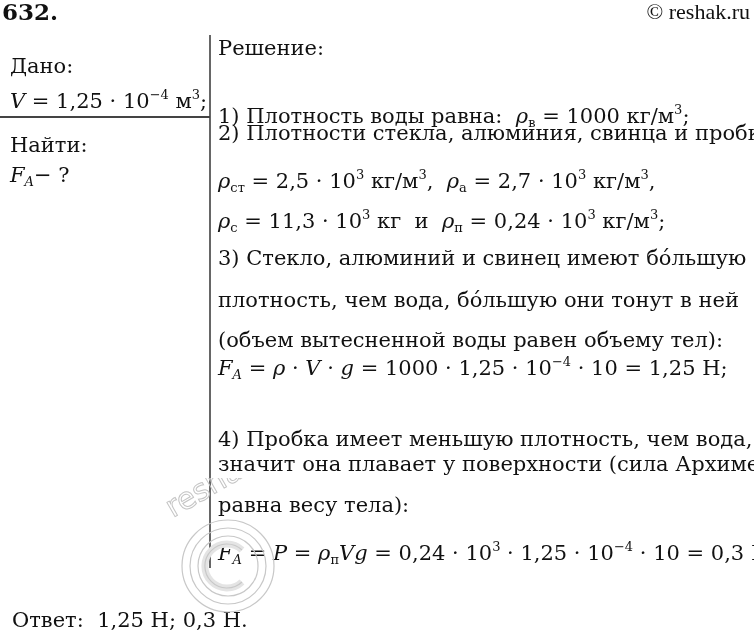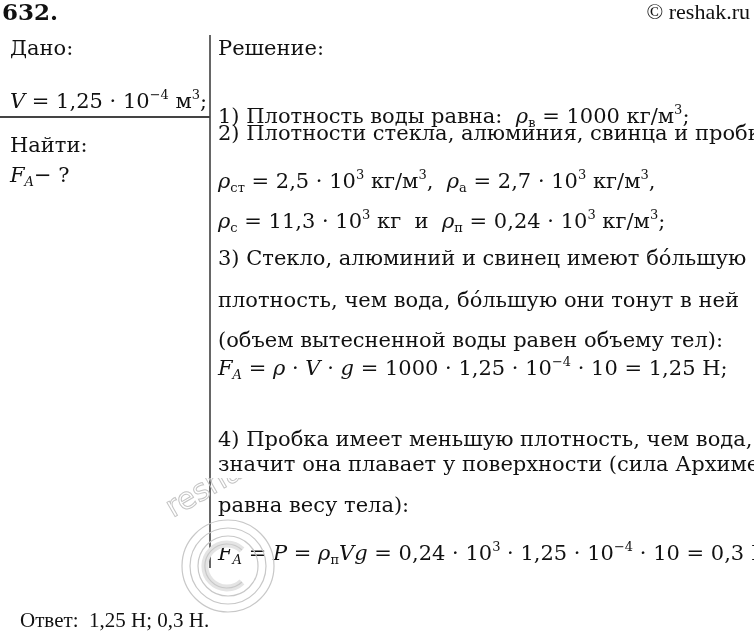--- a/index.html
+++ b/index.html
@@ -12,33 +12,33 @@
     .abs { position: absolute; white-space: nowrap; line-height: 28px; }
     .num { left: 2px; top: -2px; font-weight: bold; font-size: 23px; }
     .copy { right: 4px; top: -2px; font-family: "Liberation Serif", serif; font-size: 22px; }
     .vline { position: absolute; left: 209px; top: 35px; width: 2px; height: 533px; background: #666; }
     .hline { position: absolute; left: 0; top: 116px; width: 210px; height: 2px; background: #444; }
     .given { left: 10px; }
     .sol { left: 218px; text-align: right; }
     i { font-style: italic; }
     sub { font-size: 13px; vertical-align: -4px; }
     sup { font-size: 13px; vertical-align: 9px; }
-    .answer { left: 20px; top: 606px; font-family: Liberation Serif, serif; }
+    .answer { left: 12px; top: 606px; }
     .wm { position: absolute; left: 150px; top: 478px; width: 190px; height: 140px; pointer-events: none; }
   </style>
 </head>
 <body>
 
 <div class="abs num">632.</div>
 <div class="abs copy">© reshak.ru</div>
 
 <div class="vline"></div>
 <div class="hline"></div>
 
-<div class="abs given" style="top:34px">Дано:</div>
+<div class="abs given" style="top:52px">Дано:</div>
 <div class="abs given" style="top:81px"><i>V</i> = 1,25 · 10<sup>−4</sup> м<sup>3</sup>;</div>
 
 <div class="abs given" style="top:131px">Найти:</div>
 <div class="abs given" style="top:161px"><i>F<sub>A</sub></i>− ?</div>
 
 <div class="abs sol" style="top:34px">Решение:</div>
 <div class="abs sol" style="top:96px">1) Плотность воды равна:&nbsp; <i>ρ</i><sub>в</sub> = 1000 кг/м<sup>3</sup>;</div>
 <div class="abs sol" style="top:119px">2) Плотности стекла, алюминия, свинца и пробки:</div>
 <div class="abs sol" style="top:161px"><i>ρ</i><sub>ст</sub> = 2,5 · 10<sup>3</sup> кг/м<sup>3</sup>,&nbsp; <i>ρ</i><sub>а</sub> = 2,7 · 10<sup>3</sup> кг/м<sup>3</sup>,</div>
 <div class="abs sol" style="top:201px"><i>ρ</i><sub>с</sub> = 11,3 · 10<sup>3</sup> кг&nbsp; и&nbsp; <i>ρ</i><sub>п</sub> = 0,24 · 10<sup>3</sup> кг/м<sup>3</sup>;</div>

